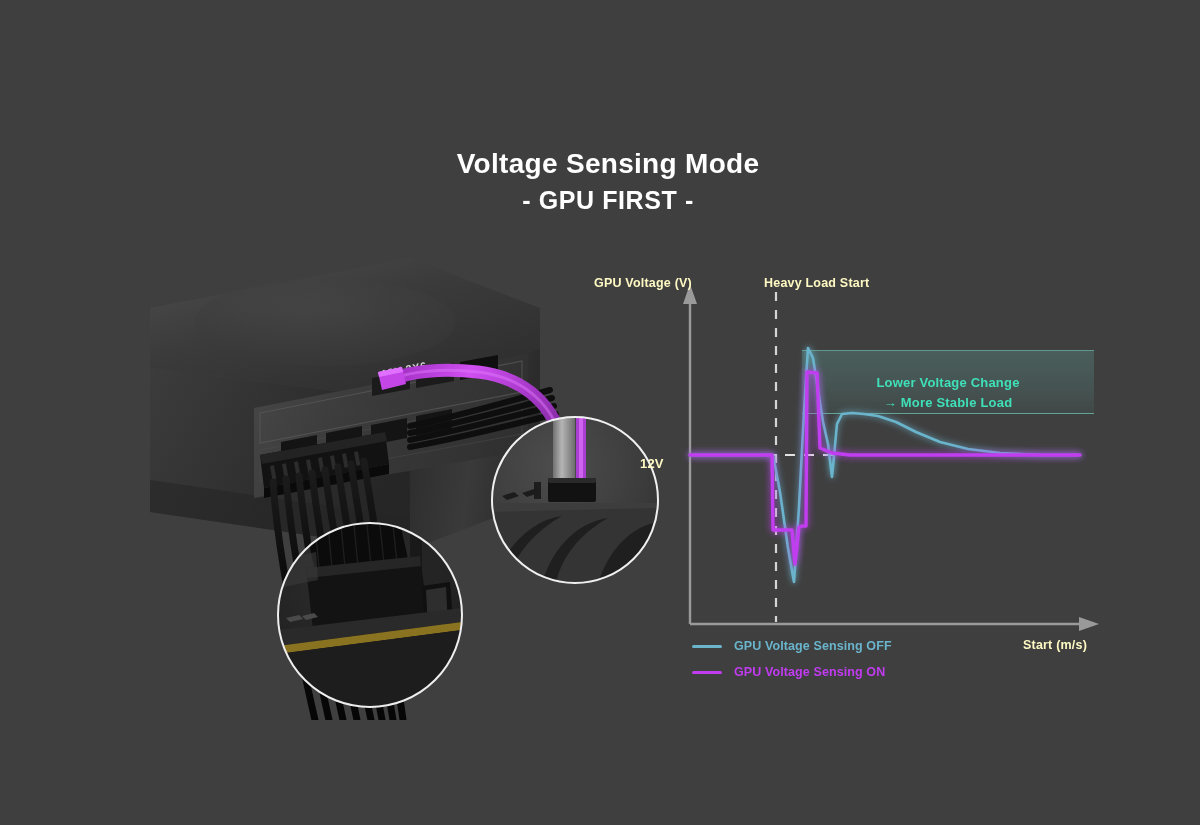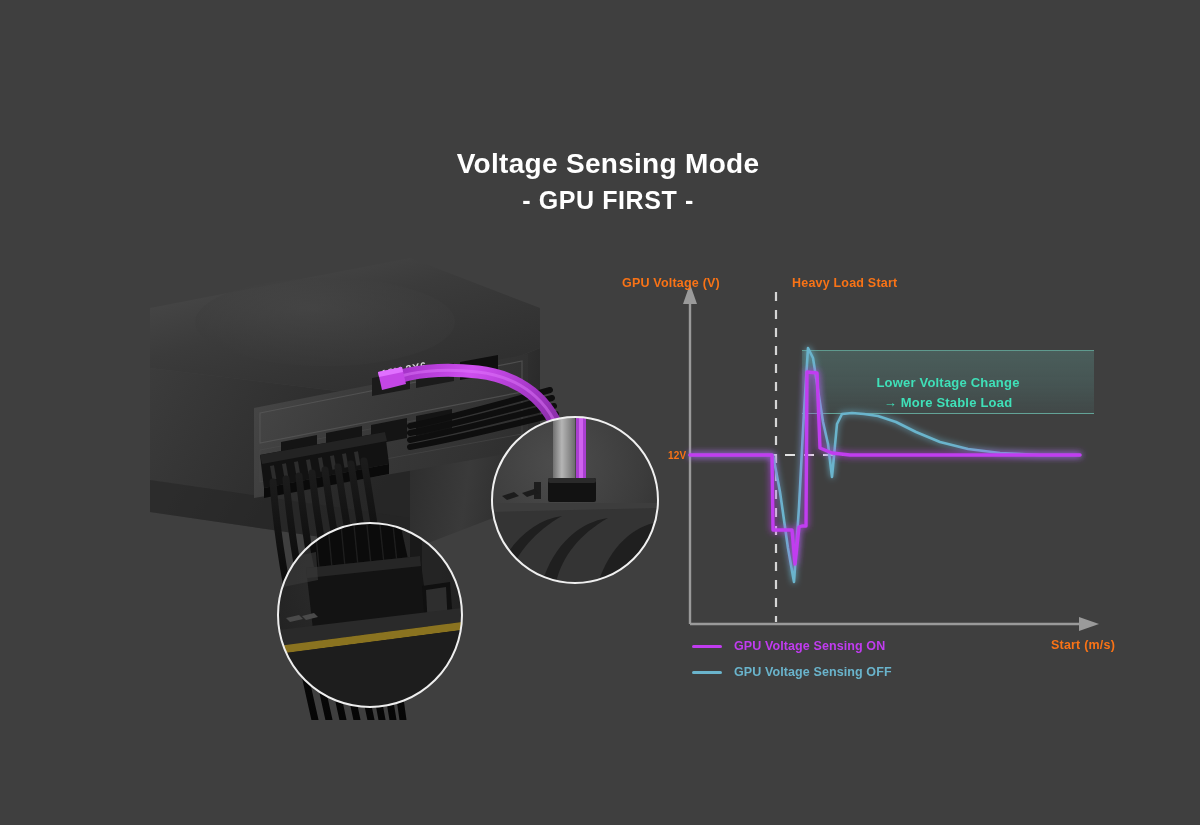--- a/index.html
+++ b/index.html
@@ -61,34 +61,33 @@
   
   #chart {
     position: absolute;
     left: 580px;
     top: 262px;
     width: 540px;
     height: 430px;
   }
   .axis-label {
     position: absolute;
-    color: #f97316;
+    color: #fef9c3;
     font-size: 12.5px;
     font-weight: bold;
     white-space: nowrap;
     letter-spacing: 0.2px;
-    margin-left: 28px;
   }
   #lbl-y  { left: 14px;  top: 14px; }
   #lbl-load { left: 148px; top: 14px; padding-left: 36px; }
   #lbl-x  { left: 443px; top: 376px; }
   #lbl-12v {
     left: 60px;
-    top: 188px;
-    font-size: 10px;
+    top: 194px;
+    font-size: 13px;
   }
 
   .callout {
     position: absolute;
     left: 222px;
     top: 88px;
     width: 292px;
     height: 64px;
     box-sizing: border-box;
     background: linear-gradient(180deg, rgba(106,180,170,0.26) 0%, rgba(96,170,162,0.20) 55%, rgba(80,150,145,0.10) 100%);
@@ -414,23 +413,23 @@
       </g>
     </svg>
 
     <div class="axis-label" id="lbl-y">GPU Voltage (V)</div>
     <div class="axis-label" id="lbl-load">Heavy Load Start</div>
     <div class="axis-label" id="lbl-x">Start (m/s)</div>
     <div class="axis-label" id="lbl-12v">12V</div>
 
     <div class="legend">
       <div class="legend-row">
+        <span class="legend-swatch" style="background:#6ab4cc"></span>
+        <span class="legend-text" style="color:#6ab4cc">GPU Voltage Sensing OFF</span>
+      </div>
+      <div class="legend-row">
         <span class="legend-swatch" style="background:#c13cf0"></span>
         <span class="legend-text" style="color:#c13cf0">GPU Voltage Sensing ON</span>
       </div>
-      <div class="legend-row">
-        <span class="legend-swatch" style="background:#6ab4cc"></span>
-        <span class="legend-text" style="color:#6ab4cc">GPU Voltage Sensing OFF</span>
-      </div>
     </div>
   </div>
 
 </div>
 
 </body></html>

